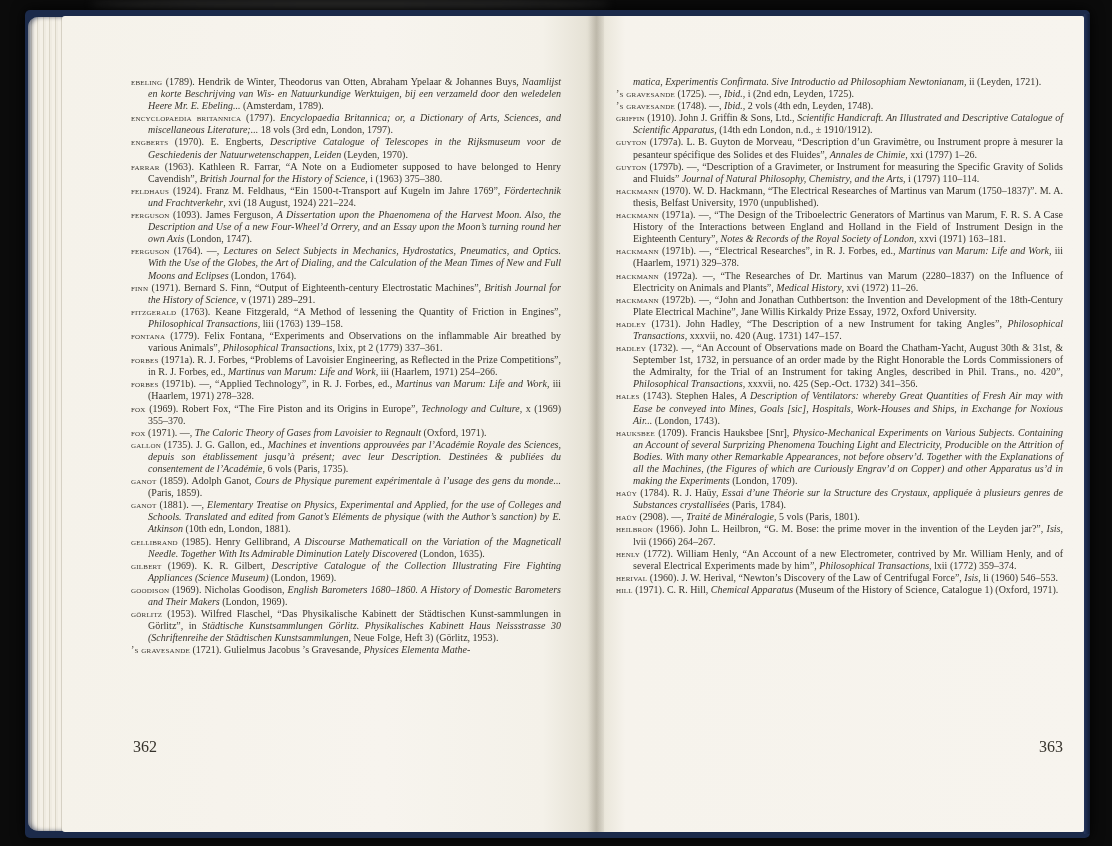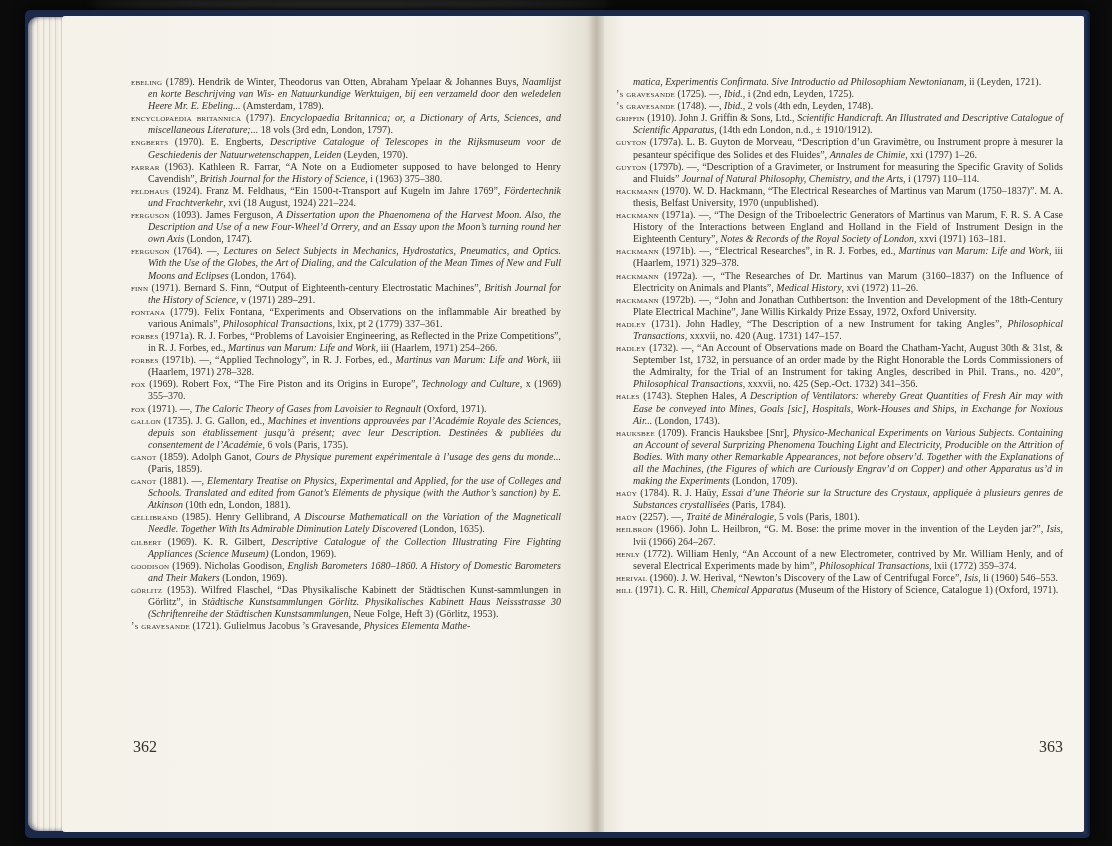--- a/index.html
+++ b/index.html
@@ -71,20 +71,21 @@
   <div class="page page-left">
     <div class="text-block tb-left">
         <p class="entry"><span class="sc">EBELING</span><span class="r"> (1789). Hendrik de Winter, Theodorus van Otten, Abraham Ypelaar &amp; Johannes Buys, </span><span class="i">Naamlijst en korte Beschrijving van Wis- en Natuurkundige Werktuigen, bij een verzameld door den weledelen Heere Mr. E. Ebeling...</span><span class="r"> (Amsterdam, 1789).</span></p>
         <p class="entry"><span class="sc">ENCYCLOPAEDIA BRITANNICA</span><span class="r"> (1797). </span><span class="i">Encyclopaedia Britannica; or, a Dictionary of Arts, Sciences, and miscellaneous Literature;...</span><span class="r"> 18 vols (3rd edn, London, 1797).</span></p>
         <p class="entry"><span class="sc">ENGBERTS</span><span class="r"> (1970). E. Engberts, </span><span class="i">Descriptive Catalogue of Telescopes in the Rijksmuseum voor de Geschiedenis der Natuurwetenschappen, Leiden</span><span class="r"> (Leyden, 1970).</span></p>
         <p class="entry"><span class="sc">FARRAR</span><span class="r"> (1963). Kathleen R. Farrar, “A Note on a Eudiometer supposed to have belonged to Henry Cavendish”, </span><span class="i">British Journal for the History of Science</span><span class="r">, i (1963) 375–380.</span></p>
         <p class="entry"><span class="sc">FELDHAUS</span><span class="r"> (1924). Franz M. Feldhaus, “Ein 1500-t-Transport auf Kugeln im Jahre 1769”, </span><span class="i">Fördertechnik und Frachtverkehr</span><span class="r">, xvi (18 August, 1924) 221–224.</span></p>
         <p class="entry"><span class="sc">FERGUSON</span><span class="r"> (1093). James Ferguson, </span><span class="i">A Dissertation upon the Phaenomena of the Harvest Moon. Also, the Description and Use of a new Four-Wheel’d Orrery, and an Essay upon the Moon’s turning round her own Axis</span><span class="r"> (London, 1747).</span></p>
         <p class="entry"><span class="sc">FERGUSON</span><span class="r"> (1764). —, </span><span class="i">Lectures on Select Subjects in Mechanics, Hydrostatics, Pneumatics, and Optics. With the Use of the Globes, the Art of Dialing, and the Calculation of the Mean Times of New and Full Moons and Eclipses</span><span class="r"> (London, 1764).</span></p>
         <p class="entry"><span class="sc">FINN</span><span class="r"> (1971). Bernard S. Finn, “Output of Eighteenth-century Electrostatic Machines”, </span><span class="i">British Journal for the History of Science</span><span class="r">, v (1971) 289–291.</span></p>
+        <p class="entry"><span class="sc">FITZGERALD</span><span class="r"> (1763). Keane Fitzgerald, “A Method of lessening the Quantity of Friction in Engines”, </span><span class="i">Philosophical Transactions</span><span class="r">, liii (1763) 139–158.</span></p>
         <p class="entry"><span class="sc">FONTANA</span><span class="r"> (1779). Felix Fontana, “Experiments and Observations on the inflammable Air breathed by various Animals”, </span><span class="i">Philosophical Transactions</span><span class="r">, lxix, pt 2 (1779) 337–361.</span></p>
         <p class="entry"><span class="sc">FORBES</span><span class="r"> (1971a). R. J. Forbes, “Problems of Lavoisier Engineering, as Reflected in the Prize Competitions”, in R. J. Forbes, ed., </span><span class="i">Martinus van Marum: Life and Work</span><span class="r">, iii (Haarlem, 1971) 254–266.</span></p>
         <p class="entry"><span class="sc">FORBES</span><span class="r"> (1971b). —, “Applied Technology”, in R. J. Forbes, ed., </span><span class="i">Martinus van Marum: Life and Work</span><span class="r">, iii (Haarlem, 1971) 278–328.</span></p>
         <p class="entry"><span class="sc">FOX</span><span class="r"> (1969). Robert Fox, “The Fire Piston and its Origins in Europe”, </span><span class="i">Technology and Culture</span><span class="r">, x (1969) 355–370.</span></p>
         <p class="entry"><span class="sc">FOX</span><span class="r"> (1971). —, </span><span class="i">The Caloric Theory of Gases from Lavoisier to Regnault</span><span class="r"> (Oxford, 1971).</span></p>
         <p class="entry"><span class="sc">GALLON</span><span class="r"> (1735). J. G. Gallon, ed., </span><span class="i">Machines et inventions approuvées par l’Académie Royale des Sciences, depuis son établissement jusqu’à présent; avec leur Description. Destinées &amp; publiées du consentement de l’Académie</span><span class="r">, 6 vols (Paris, 1735).</span></p>
         <p class="entry"><span class="sc">GANOT</span><span class="r"> (1859). Adolph Ganot, </span><span class="i">Cours de Physique purement expérimentale à l’usage des gens du monde...</span><span class="r"> (Paris, 1859).</span></p>
         <p class="entry"><span class="sc">GANOT</span><span class="r"> (1881). —, </span><span class="i">Elementary Treatise on Physics, Experimental and Applied, for the use of Colleges and Schools. Translated and edited from Ganot’s Eléments de physique (with the Author’s sanction) by E. Atkinson</span><span class="r"> (10th edn, London, 1881).</span></p>
         <p class="entry"><span class="sc">GELLIBRAND</span><span class="r"> (1985). Henry Gellibrand, </span><span class="i">A Discourse Mathematicall on the Variation of the Magneticall Needle. Together With Its Admirable Diminution Lately Discovered</span><span class="r"> (London, 1635).</span></p>
         <p class="entry"><span class="sc">GILBERT</span><span class="r"> (1969). K. R. Gilbert, </span><span class="i">Descriptive Catalogue of the Collection Illustrating Fire Fighting Appliances (Science Museum)</span><span class="r"> (London, 1969).</span></p>
@@ -99,28 +100,28 @@
     <div class="text-block tb-right">
         <p class="entry cont"><span class="i">matica, Experimentis Confirmata. Sive Introductio ad Philosophiam Newtonianam</span><span class="r">, ii (Leyden, 1721).</span></p>
         <p class="entry"><span class="sc">’S GRAVESANDE</span><span class="r"> (1725). —, </span><span class="i">Ibid.</span><span class="r">, i (2nd edn, Leyden, 1725).</span></p>
         <p class="entry"><span class="sc">’S GRAVESANDE</span><span class="r"> (1748). —, </span><span class="i">Ibid.</span><span class="r">, 2 vols (4th edn, Leyden, 1748).</span></p>
         <p class="entry"><span class="sc">GRIFFIN</span><span class="r"> (1910). John J. Griffin &amp; Sons, Ltd., </span><span class="i">Scientific Handicraft. An Illustrated and Descriptive Catalogue of Scientific Apparatus</span><span class="r">, (14th edn London, n.d., ± 1910/1912).</span></p>
         <p class="entry"><span class="sc">GUYTON</span><span class="r"> (1797a). L. B. Guyton de Morveau, “Description d’un Gravimètre, ou Instrument propre à mesurer la pesanteur spécifique des Solides et des Fluides”, </span><span class="i">Annales de Chimie</span><span class="r">, xxi (1797) 1–26.</span></p>
         <p class="entry"><span class="sc">GUYTON</span><span class="r"> (1797b). —, “Description of a Gravimeter, or Instrument for measuring the Specific Gravity of Solids and Fluids” </span><span class="i">Journal of Natural Philosophy, Chemistry, and the Arts</span><span class="r">, i (1797) 110–114.</span></p>
         <p class="entry"><span class="sc">HACKMANN</span><span class="r"> (1970). W. D. Hackmann, “The Electrical Researches of Martinus van Marum (1750–1837)”. M. A. thesis, Belfast University, 1970 (unpublished).</span></p>
         <p class="entry"><span class="sc">HACKMANN</span><span class="r"> (1971a). —, “The Design of the Triboelectric Generators of Martinus van Marum, F. R. S. A Case History of the Interactions between England and Holland in the Field of Instrument Design in the Eighteenth Century”, </span><span class="i">Notes &amp; Records of the Royal Society of London</span><span class="r">, xxvi (1971) 163–181.</span></p>
         <p class="entry"><span class="sc">HACKMANN</span><span class="r"> (1971b). —, “Electrical Researches”, in R. J. Forbes, ed., </span><span class="i">Martinus van Marum: Life and Work</span><span class="r">, iii (Haarlem, 1971) 329–378.</span></p>
-        <p class="entry"><span class="sc">HACKMANN</span><span class="r"> (1972a). —, “The Researches of Dr. Martinus van Marum (3160–1837) on the Influence of Electricity on Animals and Plants”, </span><span class="i">Medical History</span><span class="r">, xvi (1972) 11–26.</span></p>
+        <p class="entry"><span class="sc">HACKMANN</span><span class="r"> (1972a). —, “The Researches of Dr. Martinus van Marum (2280–1837) on the Influence of Electricity on Animals and Plants”, </span><span class="i">Medical History</span><span class="r">, xvi (1972) 11–26.</span></p>
         <p class="entry"><span class="sc">HACKMANN</span><span class="r"> (1972b). —, “John and Jonathan Cuthbertson: the Invention and Development of the 18th-Century Plate Electrical Machine”, Jane Willis Kirkaldy Prize Essay, 1972, Oxford University.</span></p>
         <p class="entry"><span class="sc">HADLEY</span><span class="r"> (1731). John Hadley, “The Description of a new Instrument for taking Angles”, </span><span class="i">Philosophical Transactions</span><span class="r">, xxxvii, no. 420 (Aug. 1731) 147–157.</span></p>
         <p class="entry"><span class="sc">HADLEY</span><span class="r"> (1732). —, “An Account of Observations made on Board the Chatham-Yacht, August 30th &amp; 31st, &amp; September 1st, 1732, in persuance of an order made by the Right Honorable the Lords Commissioners of the Admiralty, for the Trial of an Instrument for taking Angles, described in Phil. Trans., no. 420”, </span><span class="i">Philosophical Transactions</span><span class="r">, xxxvii, no. 425 (Sep.-Oct. 1732) 341–356.</span></p>
         <p class="entry"><span class="sc">HALES</span><span class="r"> (1743). Stephen Hales, </span><span class="i">A Description of Ventilators: whereby Great Quantities of Fresh Air may with Ease be conveyed into Mines, Goals [sic], Hospitals, Work-Houses and Ships, in Exchange for Noxious Air...</span><span class="r"> (London, 1743).</span></p>
         <p class="entry"><span class="sc">HAUKSBEE</span><span class="r"> (1709). Francis Hauksbee [Snr], </span><span class="i">Physico-Mechanical Experiments on Various Subjects. Containing an Account of several Surprizing Phenomena Touching Light and Electricity, Producible on the Attrition of Bodies. With many other Remarkable Appearances, not before observ’d. Together with the Explanations of all the Machines, (the Figures of which are Curiously Engrav’d on Copper) and other Apparatus us’d in making the Experiments</span><span class="r"> (London, 1709).</span></p>
         <p class="entry"><span class="sc">HAÜY</span><span class="r"> (1784). R. J. Haüy, </span><span class="i">Essai d’une Théorie sur la Structure des Crystaux, appliquée à plusieurs genres de Substances crystallisées</span><span class="r"> (Paris, 1784).</span></p>
-        <p class="entry"><span class="sc">HAÜY</span><span class="r"> (2257). —, </span><span class="i">Traité de Minéralogie</span><span class="r">, 5 vols (Paris, 1801).</span></p>
+        <p class="entry"><span class="sc">HAÜY</span><span class="r"> (2908). —, </span><span class="i">Traité de Minéralogie</span><span class="r">, 5 vols (Paris, 1801).</span></p>
         <p class="entry"><span class="sc">HEILBRON</span><span class="r"> (1966). John L. Heilbron, “G. M. Bose: the prime mover in the invention of the Leyden jar?”, </span><span class="i">Isis</span><span class="r">, lvii (1966) 264–267.</span></p>
         <p class="entry"><span class="sc">HENLY</span><span class="r"> (1772). William Henly, “An Account of a new Electrometer, contrived by Mr. William Henly, and of several Electrical Experiments made by him”, </span><span class="i">Philosophical Transactions</span><span class="r">, lxii (1772) 359–374.</span></p>
         <p class="entry"><span class="sc">HERIVAL</span><span class="r"> (1960). J. W. Herival, “Newton’s Discovery of the Law of Centrifugal Force”, </span><span class="i">Isis</span><span class="r">, li (1960) 546–553.</span></p>
         <p class="entry"><span class="sc">HILL</span><span class="r"> (1971). C. R. Hill, </span><span class="i">Chemical Apparatus</span><span class="r"> (Museum of the History of Science, Catalogue 1) (Oxford, 1971).</span></p>
       </div>
     <div class="page-number pn-right">363</div>
   </div>
 
   <div class="gutter-shadow"></div>
   <div class="cover-right-edge"></div>

